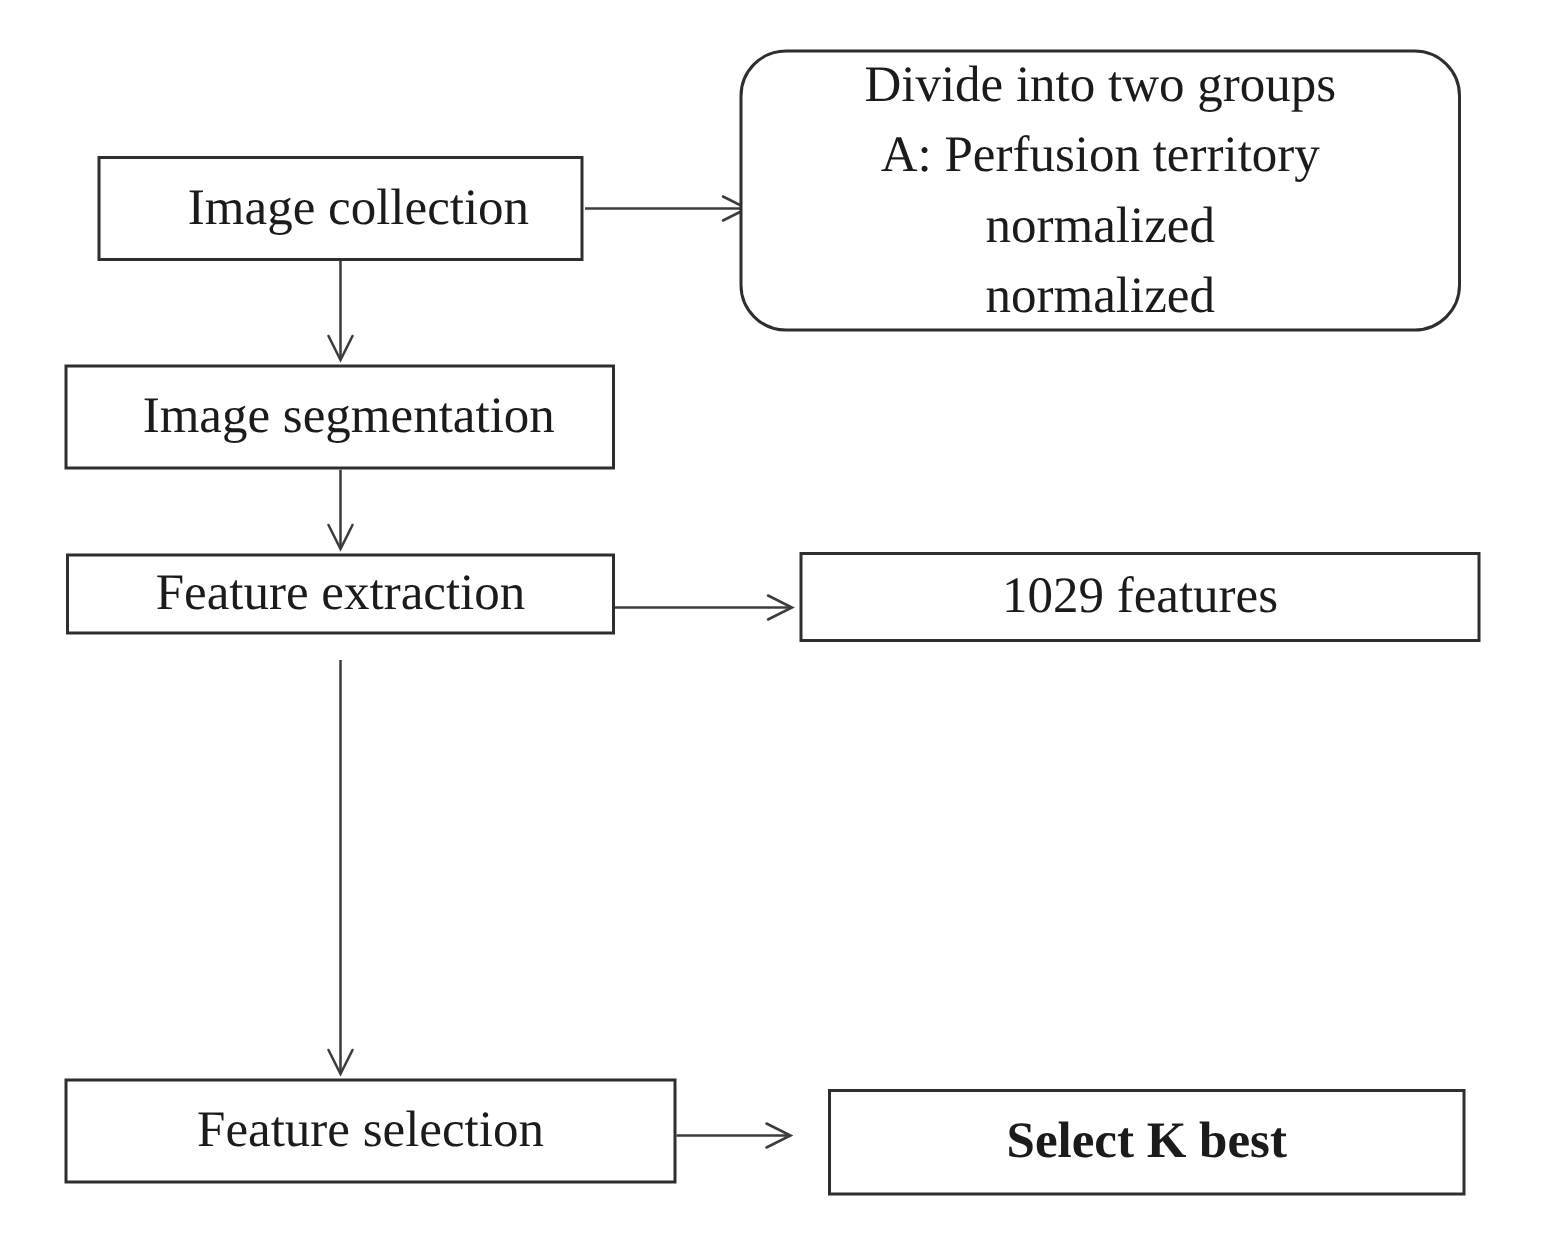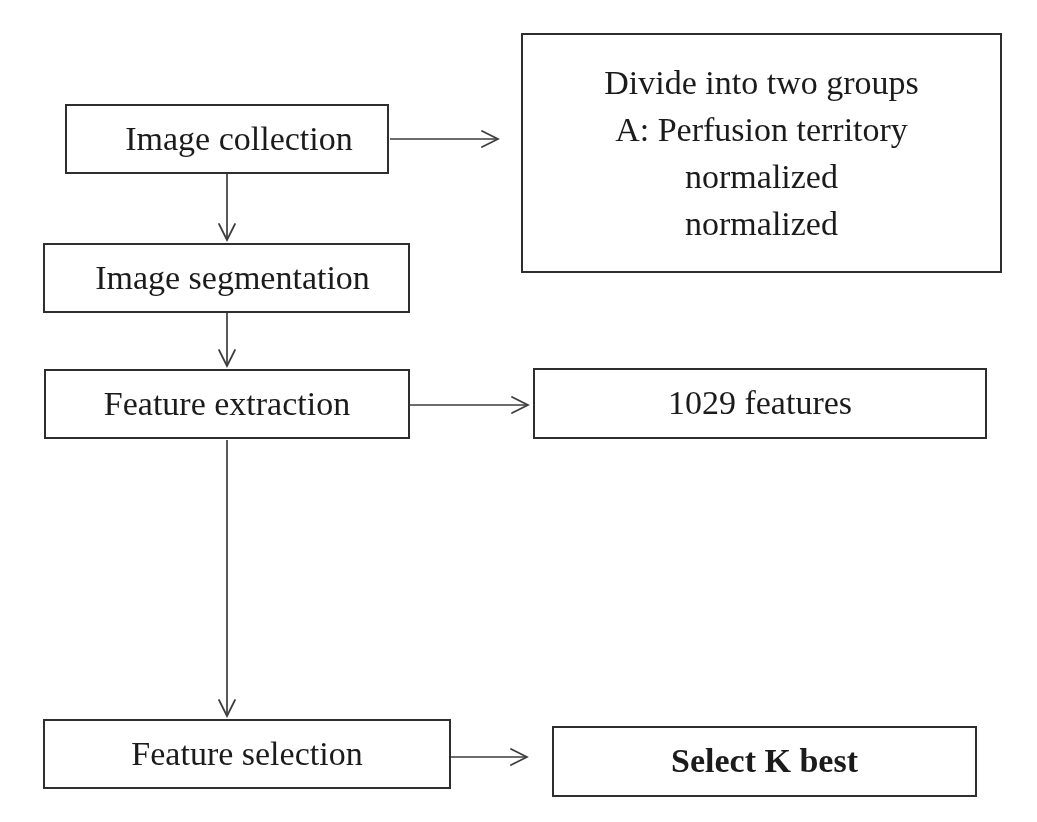--- a/index.html
+++ b/index.html
@@ -74,36 +74,36 @@
       <g fill="none" stroke="#3c3c3c" stroke-width="1.7">
         <line x1="413" y1="757" x2="527" y2="757"></line>
         <path d="M 511 749 L 527 757 L 511 765" stroke-linecap="round" stroke-linejoin="miter"></path>
       </g>
     </svg>
 
   <div class="node" style="left:65px; top:104px; width:324px; height:70px;padding-left:24px;">
     <span>Image collection</span>
   </div>
 
-  <div class="node multiline" style="left:521px; top:33px; width:481px; height:240px;">
+  <div class="node multiline" style="left:493px; top:33px; width:481px; height:188px;border-radius:31px;">
     <span>Divide into two groups</span>
     <span>A: Perfusion territory</span>
     <span>normalized</span>
     <span>normalized</span>
   </div>
 
   <div class="node" style="left:43px; top:243px; width:367px; height:70px;padding-left:12px;">
     <span>Image segmentation</span>
   </div>
 
-  <div class="node" style="left:44px; top:369px; width:366px; height:70px;">
+  <div class="node" style="left:44px; top:369px; width:366px; height:54px;">
     <span>Feature extraction</span>
   </div>
 
-  <div class="node" style="left:533px; top:368px; width:454px; height:71px;">
+  <div class="node" style="left:533px; top:368px; width:454px; height:60px;">
     <span>1029 features</span>
   </div>
 
   <div class="node" style="left:43px; top:719px; width:408px; height:70px;">
     <span>Feature selection</span>
   </div>
 
   <div class="node" style="left:552px; top:726px; width:425px; height:71px;font-weight:bold;">
     <span>Select K best</span>
   </div>

